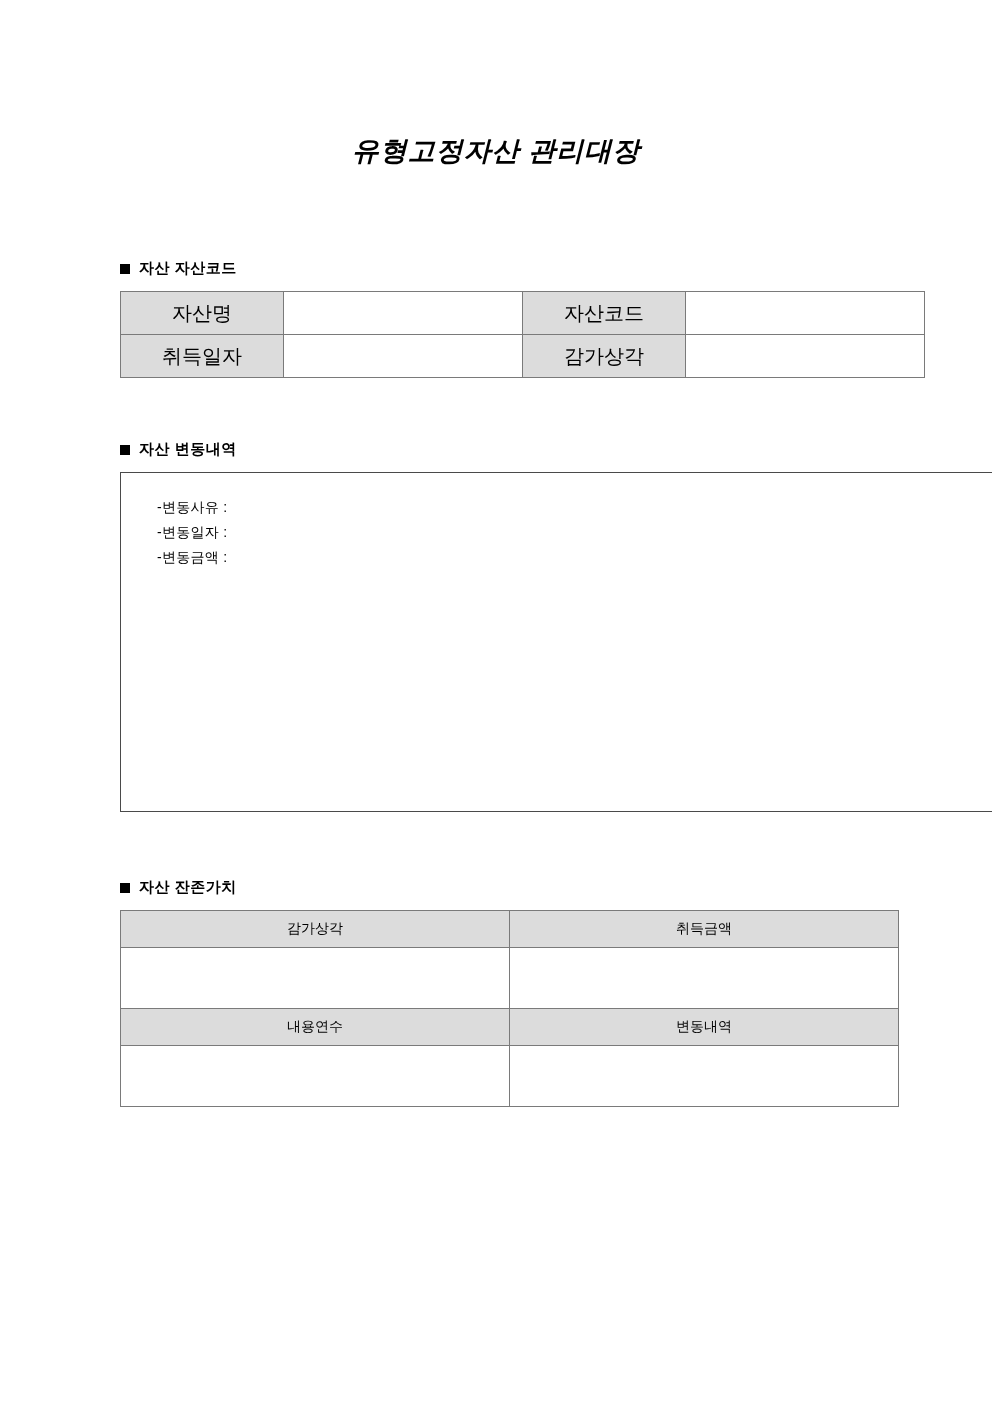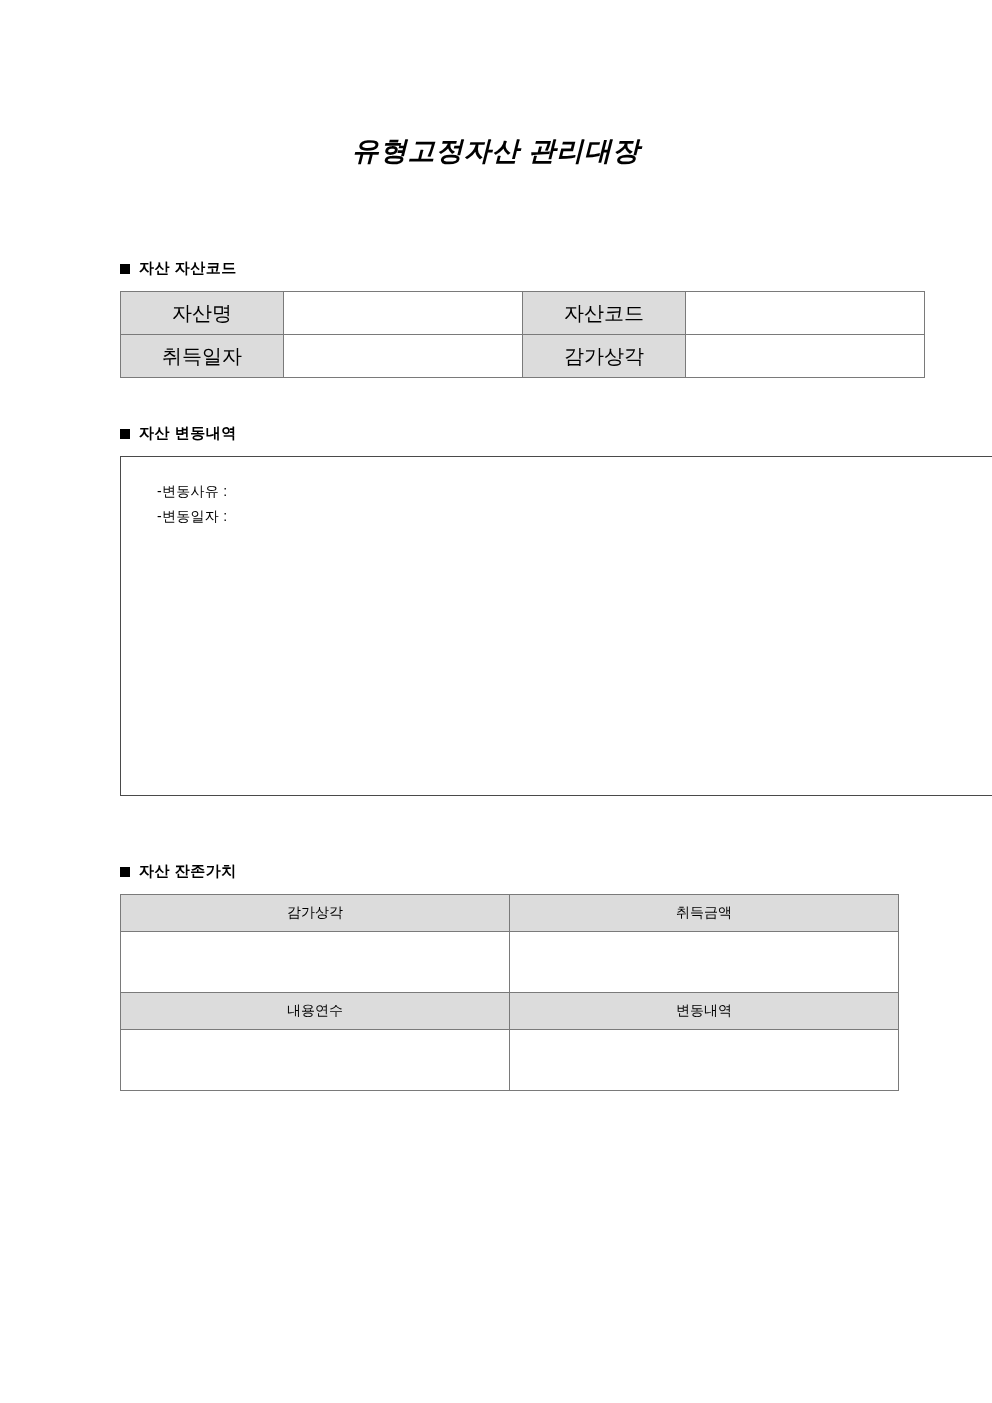--- a/index.html
+++ b/index.html
@@ -43,21 +43,21 @@
     align-items: center;
     gap: 9px;
   }
   .sq {
     display: inline-block;
     width: 10px;
     height: 10px;
     background: #000;
   }
   .sec1 { margin-top: 90px; }
-  .sec2 { margin-top: 46px; }
+  .sec2 { margin-top: 62px; }
   .sec3 { margin-top: 66px; }
 
   table.grid {
     border-collapse: collapse;
     width: 752px;
     margin-top: 13px;
     table-layout: fixed;
   }
   table.grid td {
     border: 1px solid #7a7a7a;
@@ -144,20 +144,21 @@
 
   <div class="section sec2">
     <div class="section-heading">
       <span class="sq"></span>
       <span>자산 변동내역</span>
     </div>
 
     <div class="memo-box">
       <div class="memo-line">-변동사유 :</div>
       <div class="memo-line">-변동일자 :</div>
+      <div class="memo-line">-변동금액 :</div>
     </div>
   </div>
 
   <div class="section sec3">
     <div class="section-heading">
       <span class="sq"></span>
       <span>자산 잔존가치</span>
     </div>
 
     <table class="detail">

